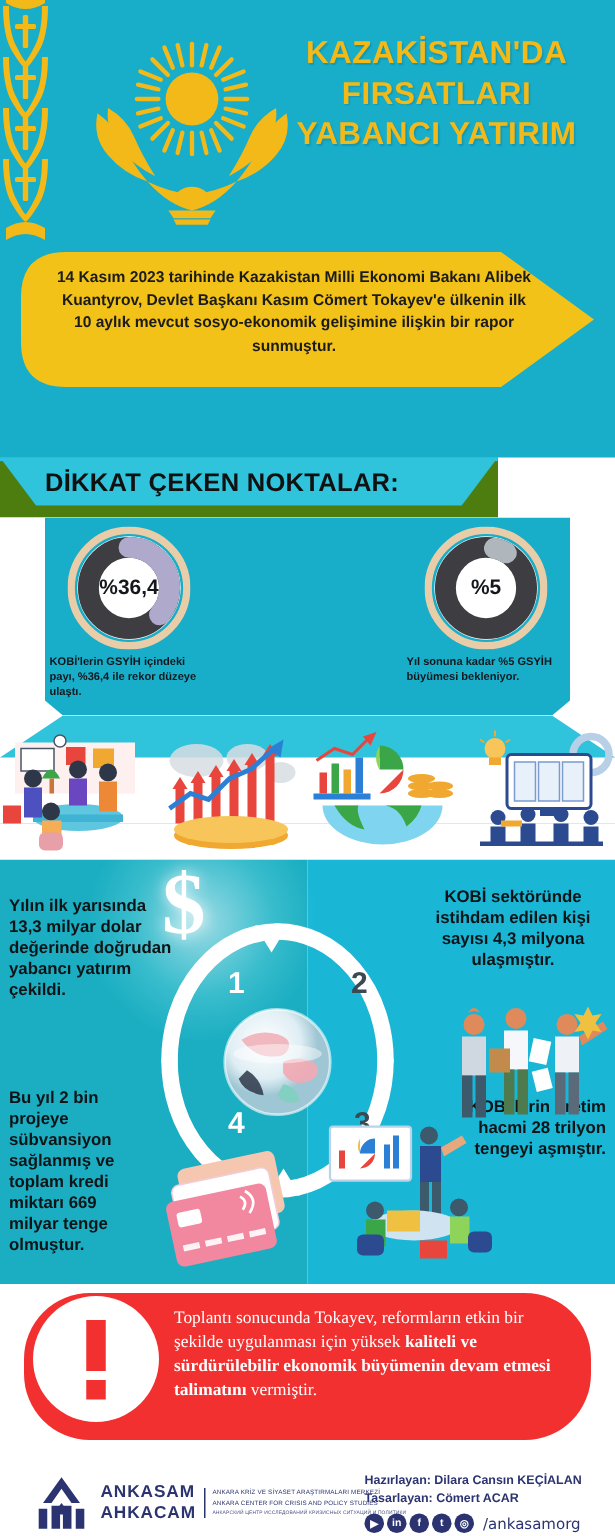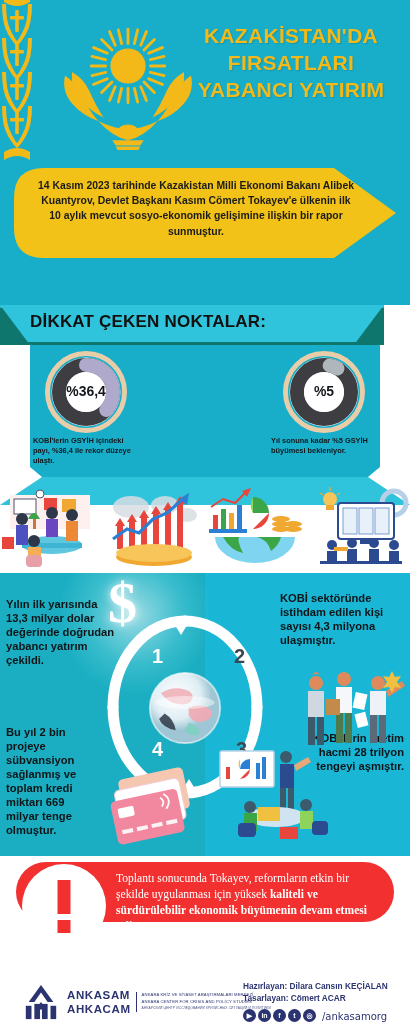--- a/index.html
+++ b/index.html
@@ -48,21 +48,21 @@
   .intro-bg{ position:absolute; inset:0; }
   .intro-text{
     position:absolute; left:22px; top:10px; width:320px;
     text-align:center;
     font-size:10.4px; line-height:15.2px;
     font-weight:bold; color:#1b1b1b;
   }
 
   
   .banner{
-    position:relative; width:384px; height:40px; background:#0f766e;
+    position:relative; width:332px; height:40px; background:#4d7c0f;
   }
   .banner-shape{ position:absolute; inset:0; }
   .banner-title{
     position:absolute; left:30px; top:7px;
     font-size:17px; font-weight:bold; color:#111; letter-spacing:0.2px;
   }
 
   
   .donuts{
     position:relative; width:410px; height:132px; background:#ffffff;
@@ -119,32 +119,32 @@
   .n1{ left:152px; top:72px; }
   .n2{ left:234px; top:72px; color:#3a4a52; }
   .n3{ left:236px; top:165px; color:#3a4a52; }
   .n4{ left:152px; top:165px; }
 
   .cyc-text{
     position:absolute;
     font-size:11.2px; line-height:14px; font-weight:bold; color:#0f1417;
   }
   .ct-tl{ left:6px; top:24px; width:112px; text-align:left; }
-  .ct-tr{ left:280px; top:18px; width:124px; text-align:left; }
+  .ct-tr{ left:280px; top:18px; width:124px; text-align:center; }
   .ct-bl{ left:6px; top:152px; width:92px; text-align:left; }
   .ct-br{ left:288px; top:158px; width:116px; text-align:right; }
 
   .cards-art{ position:absolute; left:100px; top:180px; width:110px; height:100px; }
   .meeting-art{ position:absolute; left:218px; top:172px; width:118px; height:108px; }
   .people-art{ position:absolute; left:300px; top:92px; width:105px; height:85px; }
 
   
   .alert-wrap{ position:relative; width:410px; height:105px; background:#ffffff; }
   .alert{
-    position:absolute; left:16px; top:6px; width:378px; height:60px;
+    position:absolute; left:16px; top:6px; width:378px; height:98px;
     background:#F23030; border-radius:44px;
   }
   .alert-circle{
     position:absolute; left:6px; top:2px; width:84px; height:84px;
     background:#ffffff; border-radius:50%;
   }
   .bang{
     position:absolute; left:50%; top:50%; transform:translate(-50%,-50%);
     width:13px; height:52px;
   }

